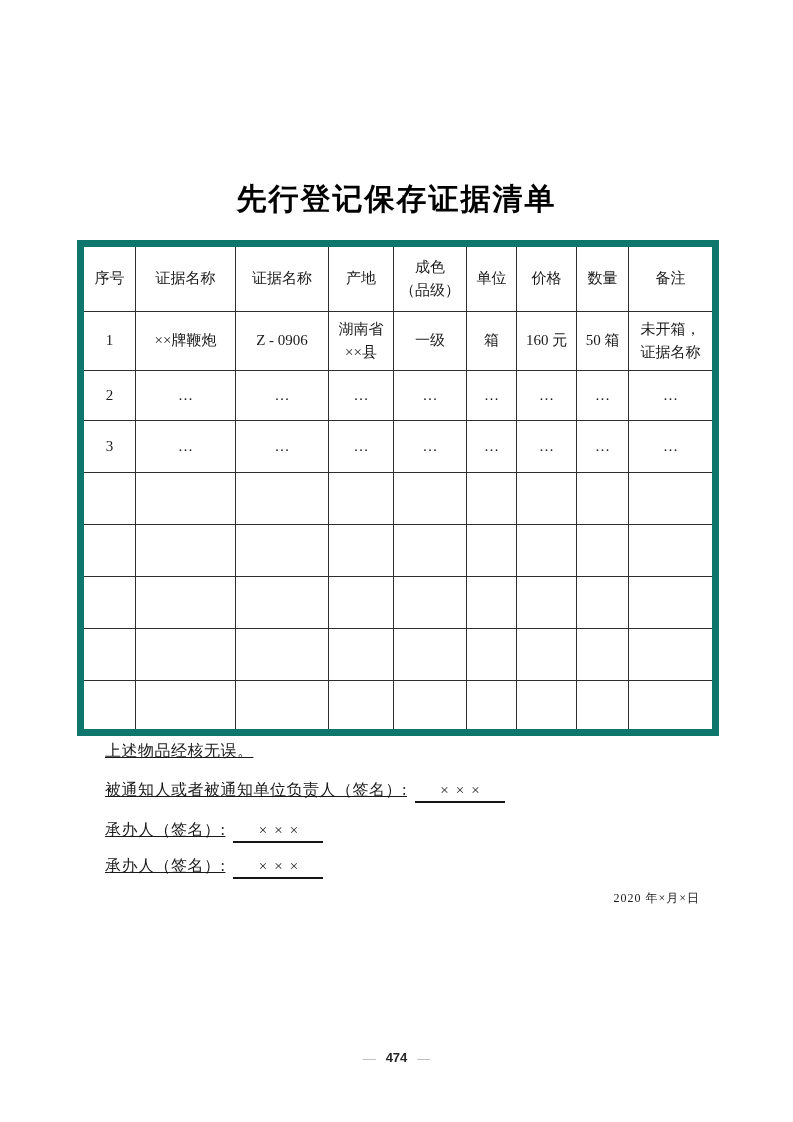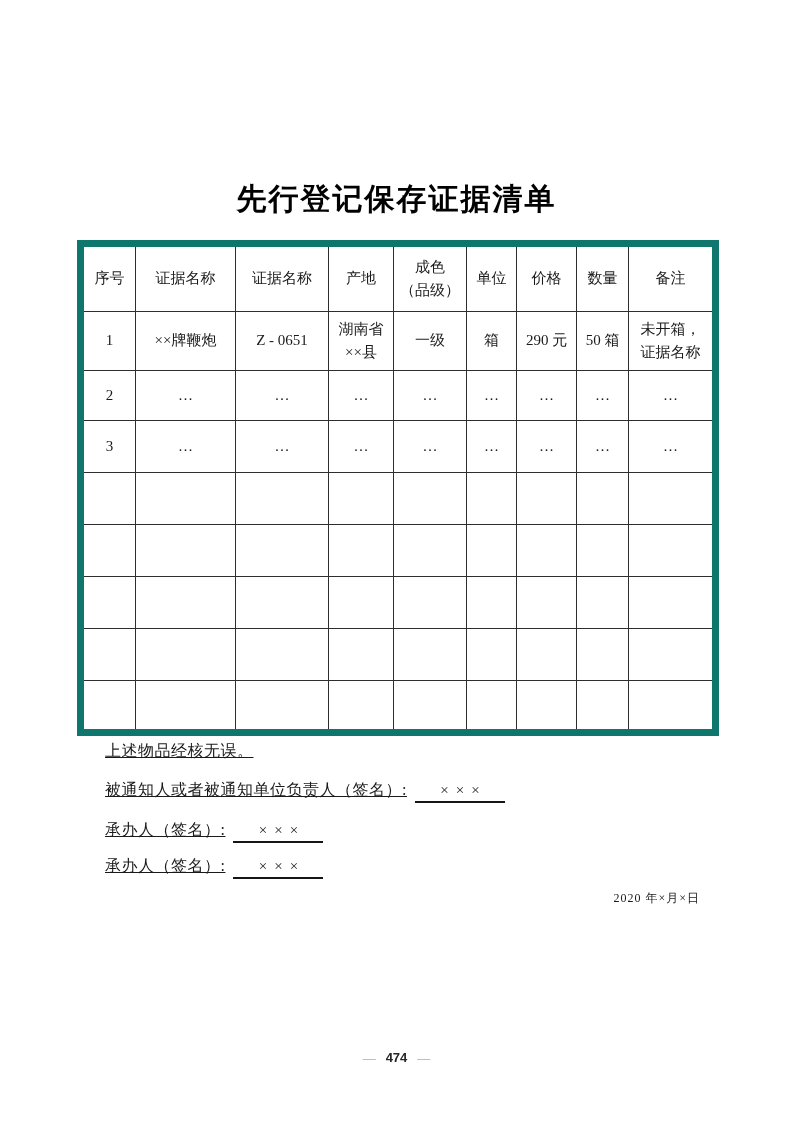--- a/index.html
+++ b/index.html
@@ -132,26 +132,26 @@
         <th>单位</th>
         <th>价格</th>
         <th>数量</th>
         <th>备注</th>
       </tr>
     </thead>
     <tbody>
       <tr class="r-main">
         <td>1</td>
         <td>××牌鞭炮</td>
-        <td>Z - 0651</td>
+        <td>Z - 0906</td>
         <td>湖南省
 ××县</td>
         <td>一级</td>
         <td>箱</td>
-        <td>290 元</td>
+        <td>160 元</td>
         <td>50 箱</td>
         <td>未开箱，
 证据名称</td>
       </tr>
       <tr class="r-dots1">
         <td>2</td>
         <td>…</td>
         <td>…</td>
         <td>…</td>
         <td>…</td>

